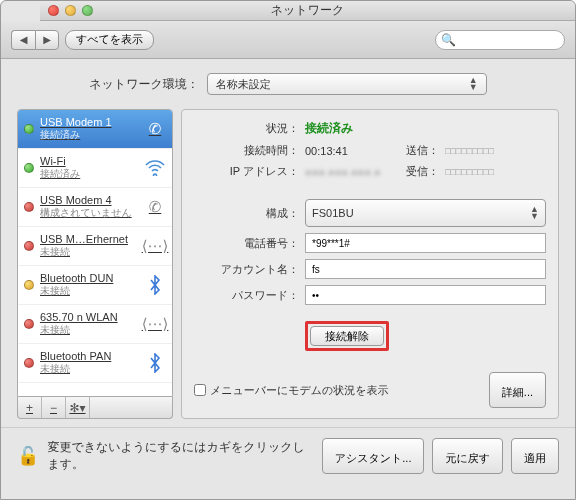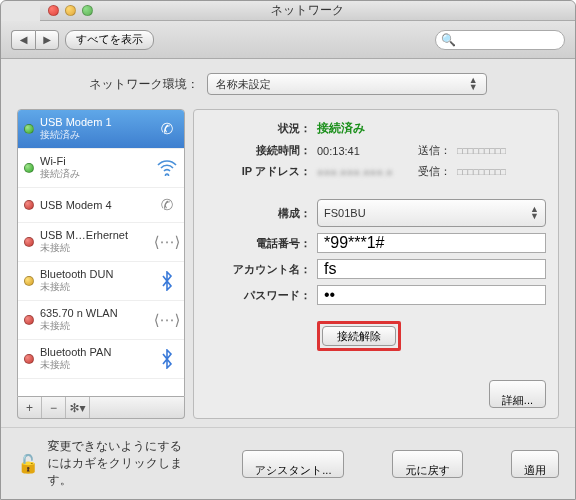--- a/index.html
+++ b/index.html
@@ -31,56 +31,56 @@
   .search input { width: 130px; height: 20px; border-radius: 10px; border: 1px solid #aaa; padding: 0 8px 0 22px; font-size: 11px; background: #fff; }
   .search .sicon { position: absolute; left: 6px; top: 3px; font-size: 12px; color: #888; }
 
   .content { padding: 14px 16px 8px; background: #e6e6e6; }
   .locrow { display: flex; align-items: center; justify-content: center; gap: 8px; margin-bottom: 14px; }
   .locrow label { font-size: 12px; }
   .locselect { width: 280px; height: 22px; background: linear-gradient(#fdfdfd,#e8e8e8); border: 1px solid #999; border-radius: 4px; display: flex; align-items: center; padding: 0 8px; justify-content: space-between; font-size: 11px; }
   .arrows { font-size: 9px; line-height: 7px; color: #555; display: flex; flex-direction: column; }
 
   .main { display: flex; gap: 8px; }
-  .sidebar { width: 168px; }
+  .sidebar { width: 156px; text-decoration: underline; }
   .iflist { height: 288px; background: #fff; border: 1px solid #aaa; border-radius: 4px 4px 0 0; overflow: hidden; }
   .ifitem { display: flex; align-items: center; padding: 6px 6px; gap: 6px; border-bottom: 1px solid #eee; }
   .ifitem.sel { background: linear-gradient(#5fa7e8,#3e7fcf); color: #fff; }
   .ifitem.sel .sub { color: #e8f0fb; }
   .dot { width: 10px; height: 10px; border-radius: 50%; border: 1px solid rgba(0,0,0,.25); flex-shrink: 0; }
   .dot.green { background: radial-gradient(circle at 30% 30%, #9fe68a, #34a52e); }
   .dot.red { background: radial-gradient(circle at 30% 30%, #f58a84, #c43a33); }
   .dot.yellow { background: radial-gradient(circle at 30% 30%, #ffe07a, #d6a028); }
   .ifname { flex: 1; overflow: hidden; }
   .ifname .nm { font-size: 11px; white-space: nowrap; overflow: hidden; text-overflow: ellipsis; }
   .ifname .sub { font-size: 10px; color: #888; }
   .ificon { width: 22px; height: 22px; display: flex; align-items: center; justify-content: center; font-size: 15px; color: #888; }
   .ifitem.sel .ificon { color: #fff; }
   .ificon.wifi { color: #4a90d9; }
   .ificon.bt { color: #3a7ad9; }
   .listfoot { height: 22px; background: linear-gradient(#f5f5f5,#dedede); border: 1px solid #aaa; border-top: none; border-radius: 0 0 4px 4px; display: flex; align-items: center; }
   .listfoot button { width: 24px; height: 100%; border: none; border-right: 1px solid #bbb; background: transparent; font-size: 12px; color: #555; }
 
   .detail { flex: 1; background: #ececec; border: 1px solid #bbb; border-radius: 4px; padding: 10px 12px 8px; position: relative; }
   .drow { display: flex; align-items: center; margin-bottom: 6px; gap: 6px; }
-  .dlabel { width: 105px; text-align: right; font-size: 11px; font-weight: bold; }
+  .dlabel { width: 105px; text-align: right; font-size: 11px; }
   .dval { flex: 1; font-size: 11px; }
   .status-green { color: #1a8f1a; font-weight: bold; font-size: 12px; }
   .rlabel { width: 42px; text-align: right; font-size: 11px; margin-left: 8px; }
   .rval { width: 78px; font-size: 9px; color: #999; }
   .blur { filter: blur(2px); color: #aaa; }
   .dselect { flex: 1; height: 28px; background: linear-gradient(#fdfdfd,#e8e8e8); border: 1px solid #999; border-radius: 4px; display: flex; align-items: center; padding: 0 6px; justify-content: space-between; font-size: 11px; }
-  .dinput { flex: 1; height: 20px; border: 1px solid #aaa; border-radius: 0; padding: 0 6px; font-size: 16px; background: #fff; }
+  .dinput { flex: 1; height: 20px; border: 1px solid #aaa; border-radius: 0; padding: 0 6px; font-size: 10px; background: #fff; }
   .disconnect { margin-left: 111px; margin-top: 10px; padding: 2px; border: 3px solid #d33; display: inline-block; border-radius: 2px; }
   .disconnect button { height: 20px; padding: 0 14px; background: linear-gradient(#fdfdfd,#e4e4e4); border: 1px solid #999; border-radius: 4px; font-size: 11px; }
   .detfoot { position: absolute; bottom: 10px; left: 12px; right: 12px; display: flex; align-items: center; }
   .chk { display: flex; align-items: center; gap: 4px; }
   .chk input { width: 12px; height: 12px; }
   .detfoot .spacer { flex: 1; }
-  .btn { height: 28px; padding: 12px 12px; background: linear-gradient(#fdfdfd,#e2e2e2); border: 1px solid #999; border-radius: 4px; font-size: 11px; margin-left: 40px; }
+  .btn { height: 36px; padding: 12px 12px; background: linear-gradient(#fdfdfd,#e2e2e2); border: 1px solid #999; border-radius: 4px; font-size: 11px; }
 
   .footer { padding: 10px 16px; display: flex; align-items: center; gap: 8px; border-top: 1px solid #ccc; background: #e6e6e6; }
   .lock { font-size: 18px; color: #b8863b; }
   .footer .msg { flex: 1; font-size: 12px; }
 </style>
 </head>
 <body>
 
 <div class="window">
   <div class="titlebar">
@@ -140,20 +140,21 @@
               <svg width="20" height="16" viewBox="0 0 20 16">
                   <path d="M10 14 a1.5 1.5 0 1 0 0.001 0 M4 8 a8 8 0 0 1 12 0 M1 5 a12 12 0 0 1 18 0 M7 11 a4 4 0 0 1 6 0" fill="none" stroke="#4a90d9" stroke-width="1.6"></path>
                 </svg>
             </div>
           </div>
 
           <div class="ifitem">
             <span class="dot red"></span>
             <div class="ifname">
               <div class="nm">USB Modem 4</div>
+              <div class="sub">構成されていません</div>
             </div>
             <div class="ificon">✆</div>
           </div>
 
           <div class="ifitem">
             <span class="dot red"></span>
             <div class="ifname">
               <div class="nm">USB M…Erhernet</div>
               <div class="sub">未接続</div>
             </div>
@@ -243,20 +244,24 @@
         </div>
         <div class="drow">
           <div class="dlabel">パスワード：</div>
           <input class="dinput" type="password" value="••" style="">
         </div>
         <div class="disconnect">
           <button>接続解除</button>
         </div>
 
         <div class="detfoot">
+          <label class="chk">
+            <input type="checkbox" style="">
+            <span>メニューバーにモデムの状況を表示</span>
+          </label>
           <div class="spacer"></div>
           <button class="btn">詳細...</button>
         </div>
       </div>
     </div>
   </div>
 
   <div class="footer">
     <span class="lock">🔓</span>
     <div class="msg">変更できないようにするにはカギをクリックします。</div>

